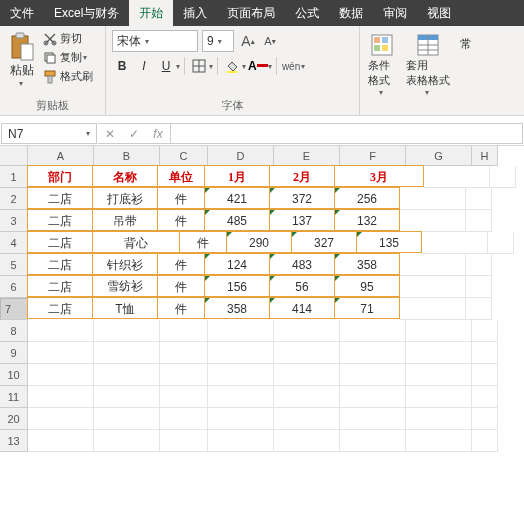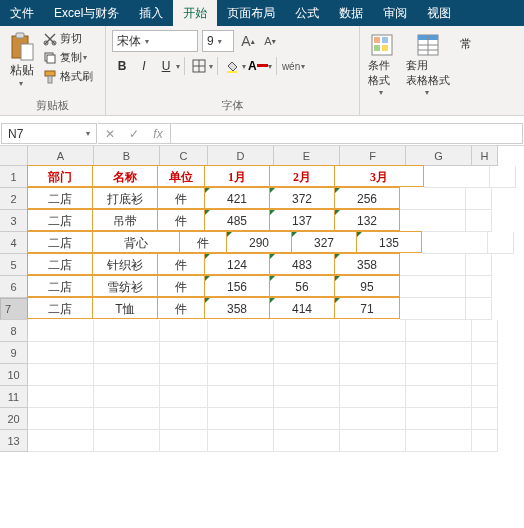--- a/index.html
+++ b/index.html
@@ -1,17 +1,17 @@
 <!DOCTYPE html>
 <html><head>
 <meta charset="utf-8">
 <style>
 *{box-sizing:border-box;margin:0;padding:0;font-family:"Microsoft YaHei",SimSun,Arial,sans-serif}
 body{background:#fff;width:524px;height:528px;overflow:hidden;font-size:12px;color:#333}
-.tabs{background:#0c4a6e;display:flex;height:26px;align-items:stretch}
+.tabs{background:#404040;display:flex;height:26px;align-items:stretch}
 .tab{color:#fff;padding:0 10px;line-height:26px;font-size:12px;cursor:pointer}
 .tab.active{background:#f3f2f1;color:#0a6b47}
 .ribbon{background:#f3f2f1;height:90px;border-bottom:1px solid #d4d4d4;display:flex}
 .grp{border-right:1px solid #d4d4d4;padding:4px 6px 2px 6px;display:flex;flex-direction:column;justify-content:space-between}
 .grp-title{text-align:center;font-size:11px;color:#666;padding-top:2px}
 .clip{display:flex;gap:4px}
 .paste-big{display:flex;flex-direction:column;align-items:center;cursor:pointer;padding:2px}
 .paste-ico{width:28px;height:30px}
 .clip-small{display:flex;flex-direction:column;gap:2px;font-size:11px}
 .cs-item{display:flex;align-items:center;gap:3px;cursor:pointer;padding:1px}
@@ -50,22 +50,22 @@
 .orange.narrow{width:49px}
 .tri{position:absolute;left:0;top:0;width:0;height:0;border-top:5px solid #2a7a3a;border-right:5px solid transparent}
 svg{display:block}
 </style>
 </head>
 <body>
 
 <div class="tabs">
   <div class="tab">文件</div>
   <div class="tab">Excel与财务</div>
+  <div class="tab active">开始</div>
   <div class="tab">插入</div>
-  <div class="tab active">开始</div>
   <div class="tab">页面布局</div>
   <div class="tab">公式</div>
   <div class="tab">数据</div>
   <div class="tab">审阅</div>
   <div class="tab">视图</div>
 </div>
 
 <div class="ribbon">
   <div class="grp" style="width:106px">
     <div class="clip">
@@ -274,21 +274,21 @@
         <div class="cell orange" style="width: 66px;">针织衫</div>
         <div class="cell narrow orange" style="width: 48px;">件</div>
         <div class="cell orange" style="width: 66px;">124<div class="tri"></div></div>
         <div class="cell orange" style="width: 66px;">483<div class="tri"></div></div>
         <div class="cell orange" style="width: 66px;">358<div class="tri"></div></div>
         <div class="cell" style="width: 66px;"></div>
         <div class="cell last" style="width: 26px;"></div>
       </div>
       <div class="cell-row">
         <div class="cell orange" style="width: 66px;">二店</div>
-        <div class="cell orange" style="width: 66px;">雪纺衫</div>
+        <div class="cell orange" style="width: 66px; font-family: Liberation Mono, monospace;">雪纺衫</div>
         <div class="cell narrow orange" style="width: 48px;">件</div>
         <div class="cell orange" style="width: 66px;">156<div class="tri"></div></div>
         <div class="cell orange" style="width: 66px;">56<div class="tri"></div></div>
         <div class="cell orange" style="width: 66px;">95<div class="tri"></div></div>
         <div class="cell" style="width: 66px;"></div>
         <div class="cell last" style="width: 26px;"></div>
       </div>
       <div class="cell-row">
         <div class="cell orange" style="width: 66px;">二店</div>
         <div class="cell orange" style="width: 66px;">T恤</div>

